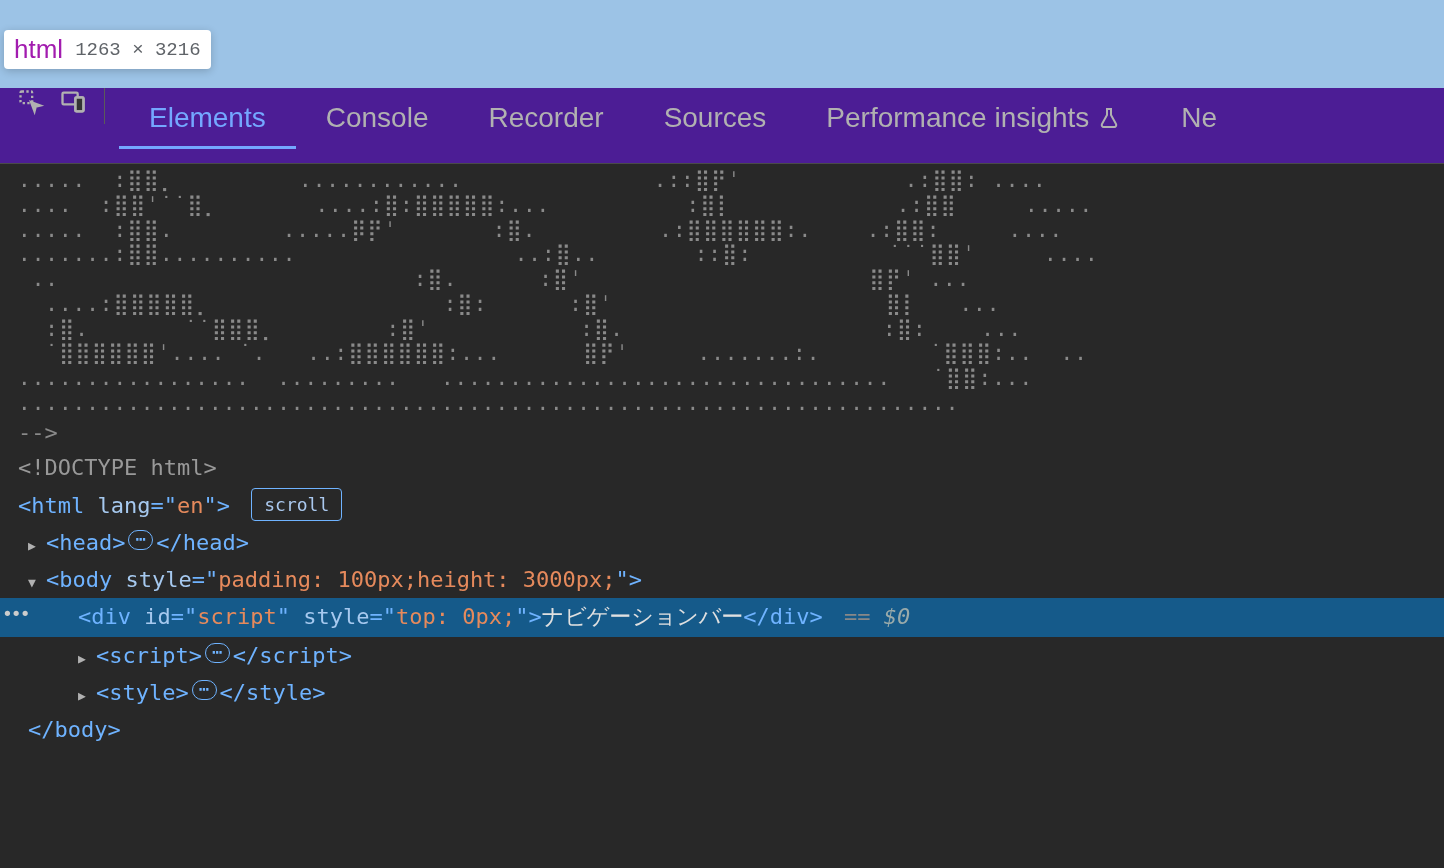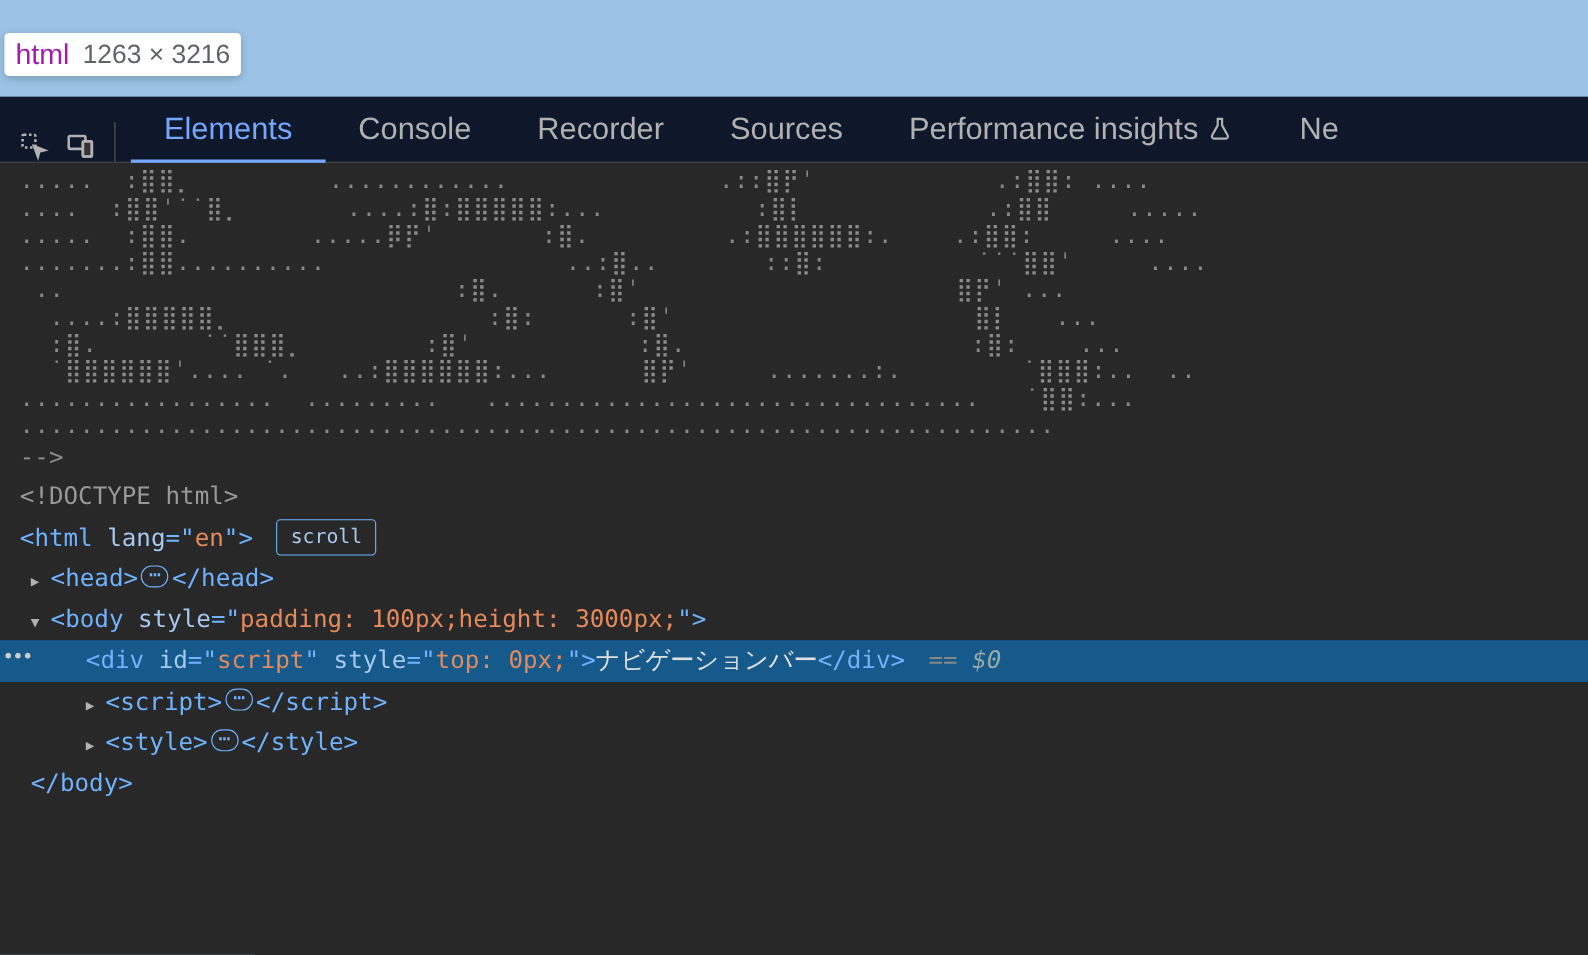--- a/index.html
+++ b/index.html
@@ -23,39 +23,39 @@
   font-size: 26px;
   font-family: -apple-system, BlinkMacSystemFont, sans-serif;
 }
 .tooltip .tag-name {
   color: #a21caf;
   font-weight: 500;
   margin-right: 12px;
 }
 .tooltip .dims {
   color: #5f6368;
-  font-family: Liberation Sans, sans-serif;
-  font-size: 24px;
+  font-family: Liberation Mono, monospace;
+  font-size: 19px;
 }
 .devtools {
   position: absolute;
   top: 88px;
   left: 0;
   right: 0;
   bottom: 0;
   background: #282828;
   color: #ccc;
   display: flex;
   flex-direction: column;
 }
 .toolbar {
-  height: 60px;
-  background: #0f172a;
-  display: flex;
-  align-items: flex-end;
+  height: 76px;
+  background: #4c1d95;
+  display: flex;
+  align-items: flex-start;
   border-bottom: 1px solid #4a4a4a;
   font-family: -apple-system, BlinkMacSystemFont, "Segoe UI", sans-serif;
 }
 .toolbar-icon {
   width: 42px;
   display: flex;
   align-items: center;
   justify-content: center;
   color: #b1b1b1;
   padding: 0 6px;

